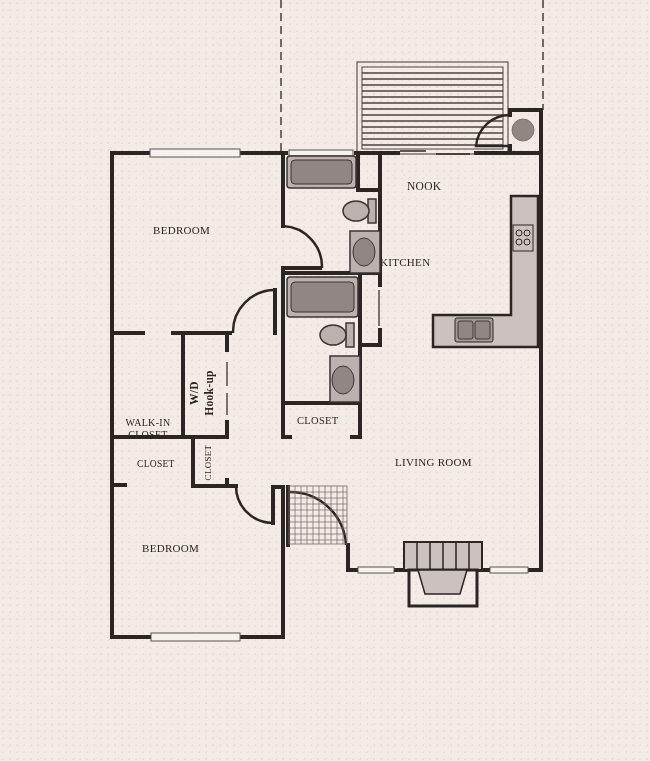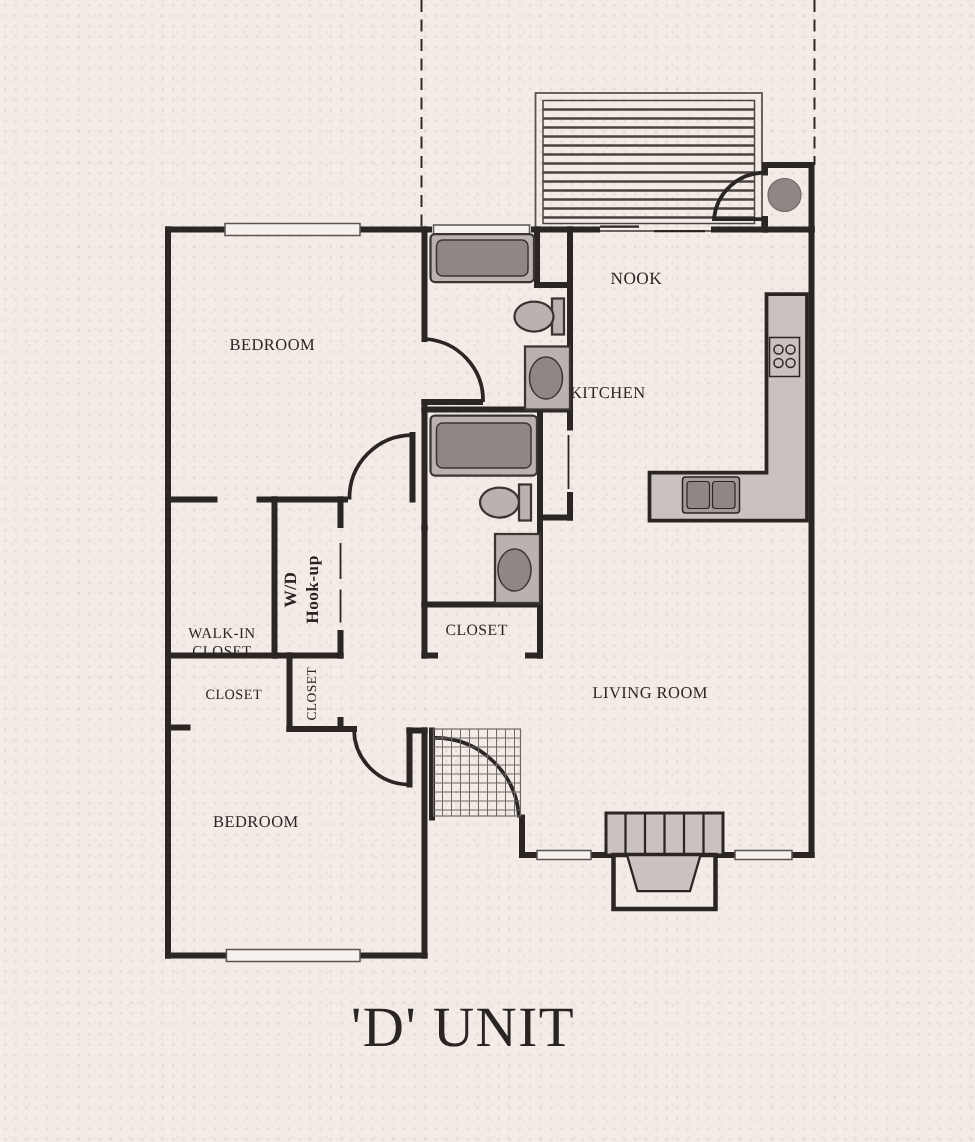--- a/index.html
+++ b/index.html
@@ -248,14 +248,13 @@
 <div class="lbl" style="left:175px; top:375px; width:60px; height:36px; transform: rotate(-90deg); text-align:center; font-size:11.5px; line-height:15px; font-weight:bold;">
   <div>W/D</div>
   <div>Hook-up</div>
 </div>
 
 <div class="lbl lbl-md" style="left:297px; top:415px; font-size:10.5px;">CLOSET</div>
 <div class="lbl lbl-sm" style="left:137px; top:458px; font-size:9.5px;">CLOSET</div>
 <div class="lbl lbl-sm" style="left:188px; top:456px; width:40px; transform: rotate(-90deg); font-size:9px;">CLOSET</div>
 
 <div class="title-block">
-  <div class="title-main">'D' UNIT</div>
 </div>
 
 </body></html>

